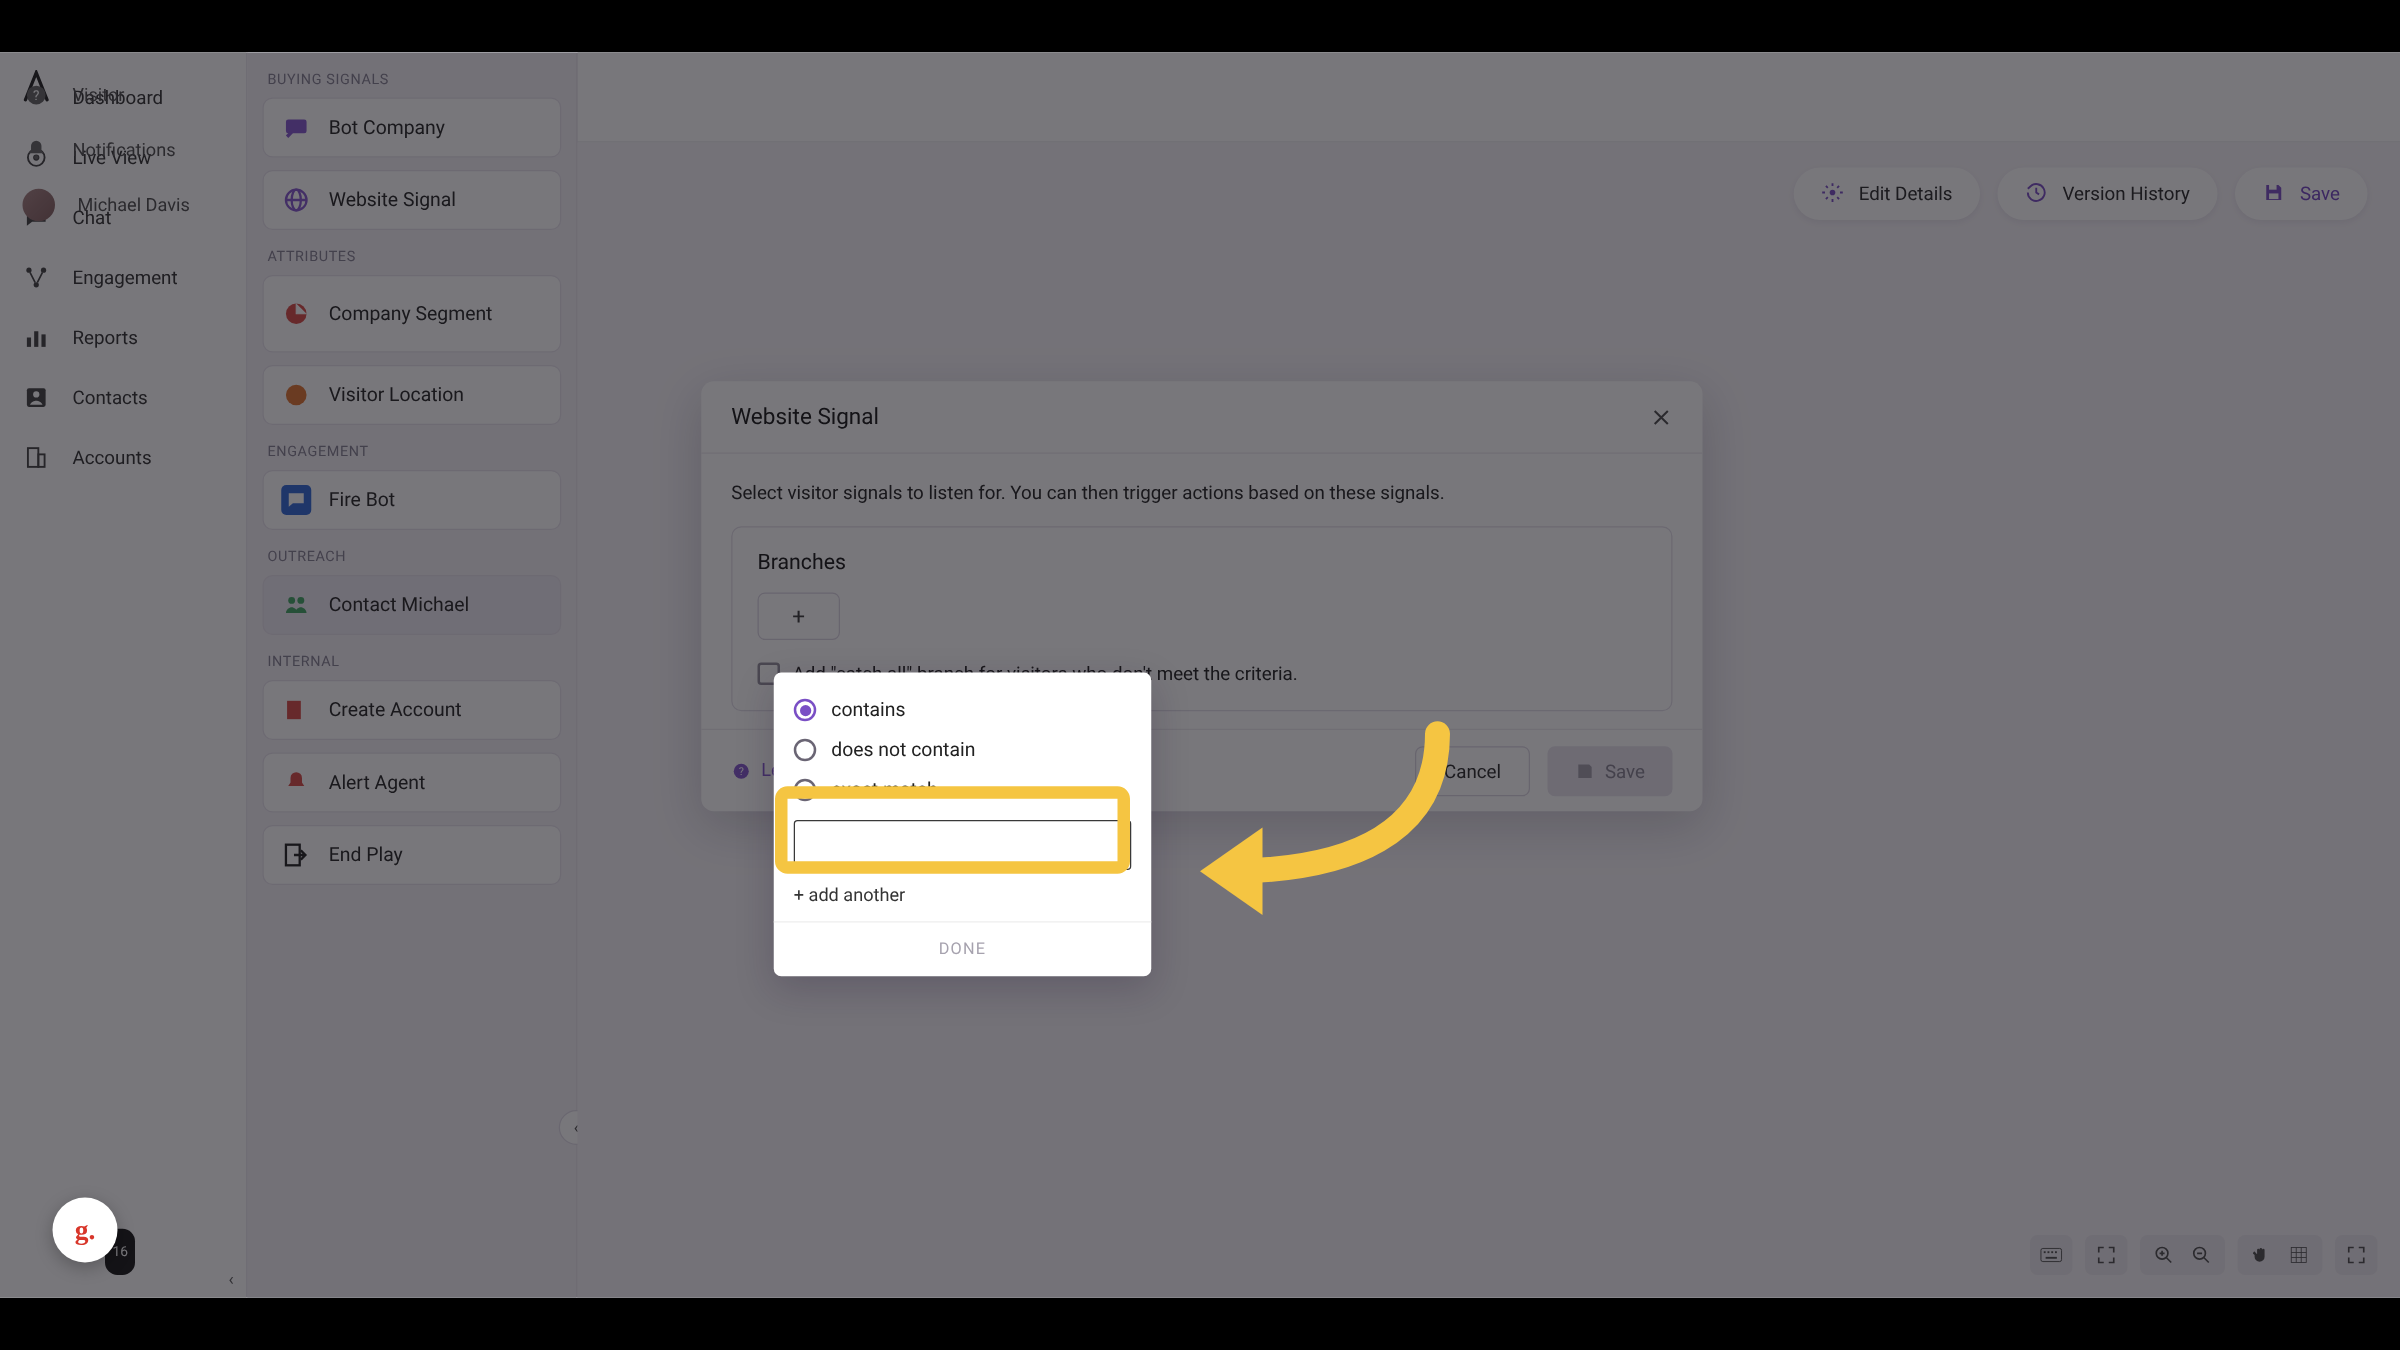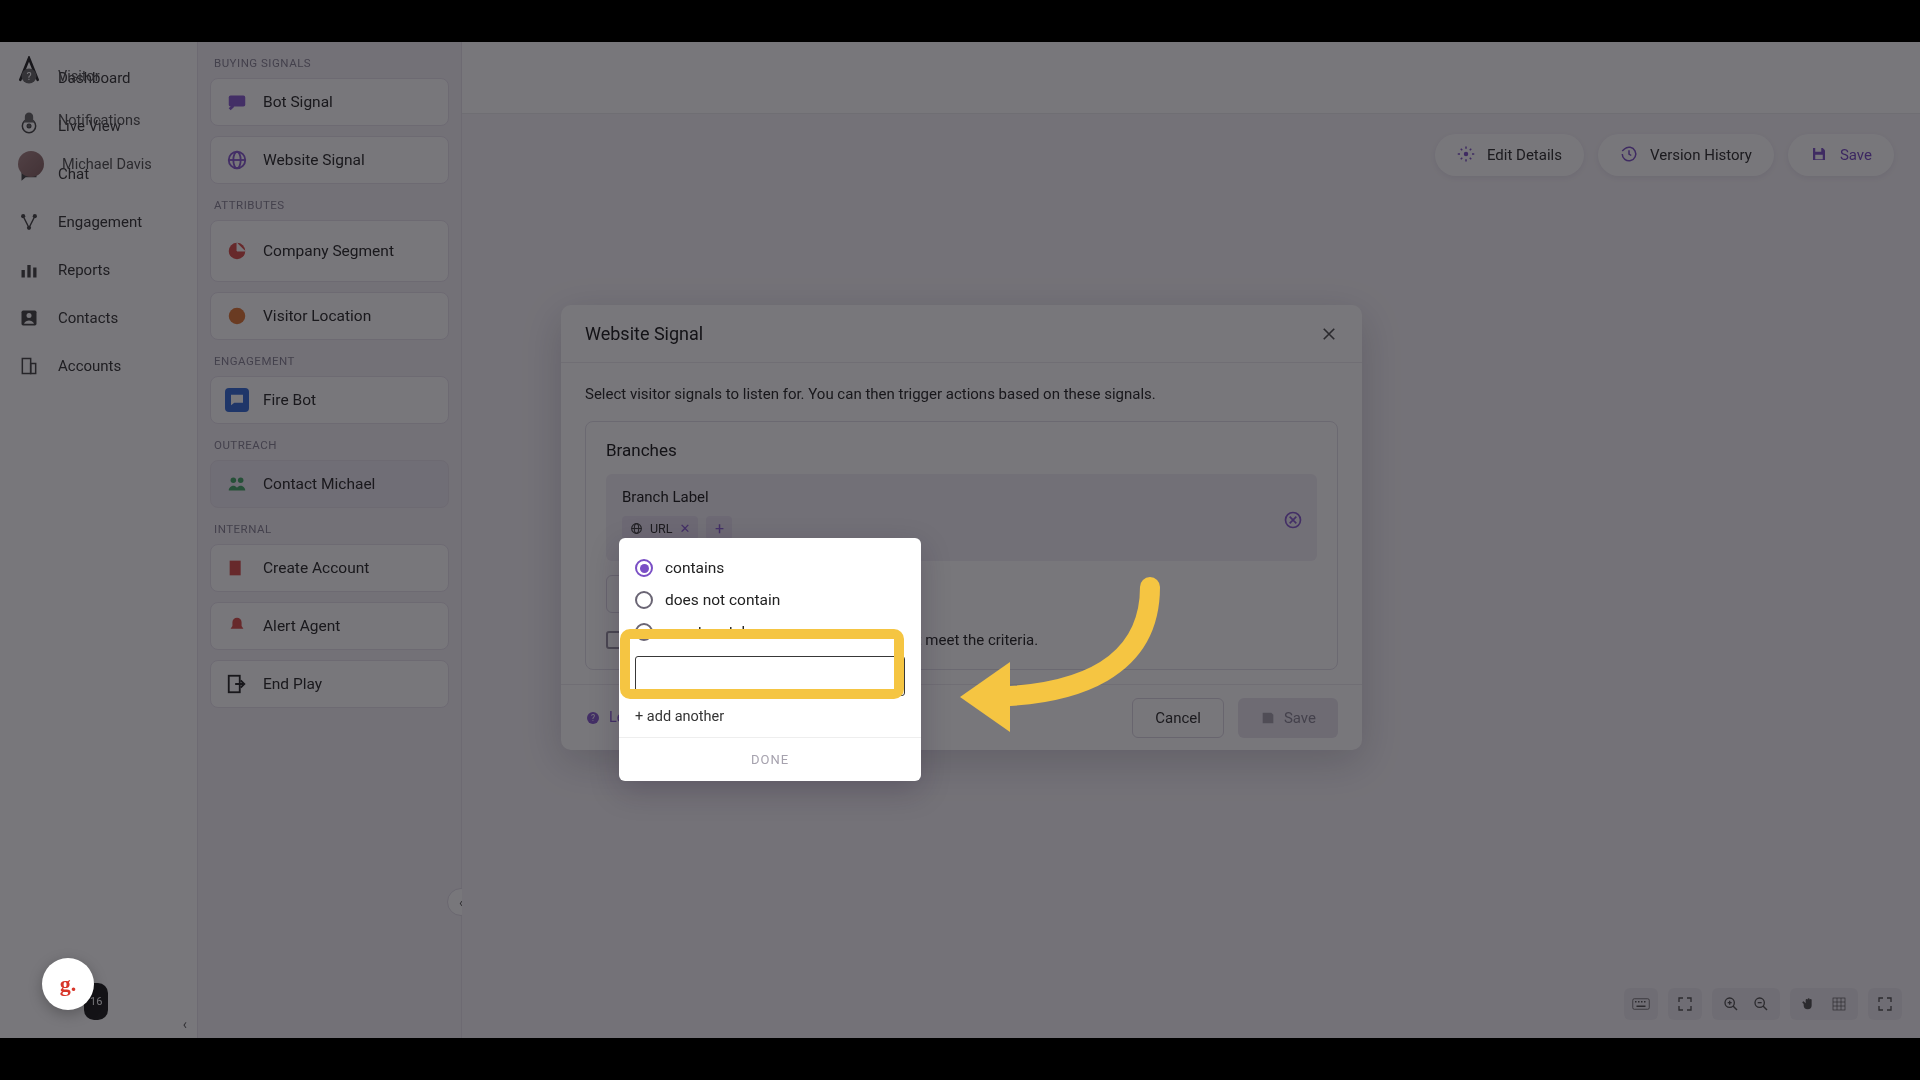--- a/index.html
+++ b/index.html
@@ -209,21 +209,21 @@
 
   <div class="panel2">
     <div class="grouplabel">BUYING SIGNALS</div>
     <div class="card">
         <span class="cico">
           <svg width="22" height="22" viewBox="0 0 24 24">
             <rect x="3" y="5" width="18" height="12" rx="2" fill="#8a5fd0"></rect>
             <path d="M4 20l4-4" stroke="#8a5fd0" stroke-width="3"></path>
           </svg>
         </span>
-        <span>Bot Signal</span>
+        <span>Bot Company</span>
       </div>
     <div class="card">
         <span class="cico">
           <svg width="22" height="22" viewBox="0 0 24 24">
             <circle cx="12" cy="12" r="9" stroke="#8a5fd0" stroke-width="2" fill="none"></circle>
             <ellipse cx="12" cy="12" rx="4" ry="9" stroke="#8a5fd0" stroke-width="2" fill="none"></ellipse>
             <line x1="3" y1="12" x2="21" y2="12" stroke="#8a5fd0" stroke-width="2"></line>
           </svg>
         </span>
         <span>Website Signal</span>
@@ -389,41 +389,20 @@
       <span class="mclose">
           <svg width="18" height="18" viewBox="0 0 24 24">
             <path d="M5 5l14 14M19 5L5 19" stroke="#555" stroke-width="2.2"></path>
           </svg>
         </span>
     </div>
     <div class="mbody">
       <div class="mdesc">Select visitor signals to listen for. You can then trigger actions based on these signals.</div>
       <div class="branches">
         <div class="blabel">Branches</div>
-        <div class="branchcard">
-          <div class="bl">Branch Label</div>
-          <div class="chiprow">
-            <span class="chip">
-              <svg width="13" height="13" viewBox="0 0 24 24">
-                  <circle cx="12" cy="12" r="9" stroke="#444" stroke-width="2" fill="none"></circle>
-                  <ellipse cx="12" cy="12" rx="4" ry="9" stroke="#444" stroke-width="2" fill="none"></ellipse>
-                  <line x1="3" y1="12" x2="21" y2="12" stroke="#444" stroke-width="2"></line>
-                </svg>
-              <span>URL</span>
-              <span class="x">✕</span>
-            </span>
-            <span class="chipadd">+</span>
-          </div>
-          <span class="remove">
-              <svg width="20" height="20" viewBox="0 0 24 24">
-                <circle cx="12" cy="12" r="9" stroke="#8a5fd0" stroke-width="2" fill="none"></circle>
-                <path d="M8 8l8 8M16 8l-8 8" stroke="#8a5fd0" stroke-width="2"></path>
-              </svg>
-            </span>
-        </div>
         <div class="addbranch">+</div>
         <div class="catchrow">
           <span class="cb"></span>
           <span>Add "catch all" branch for visitors who don't meet the criteria.</span>
         </div>
       </div>
     </div>
     <div class="mfoot">
       <span class="learn">
         <svg width="16" height="16" viewBox="0 0 24 24">

